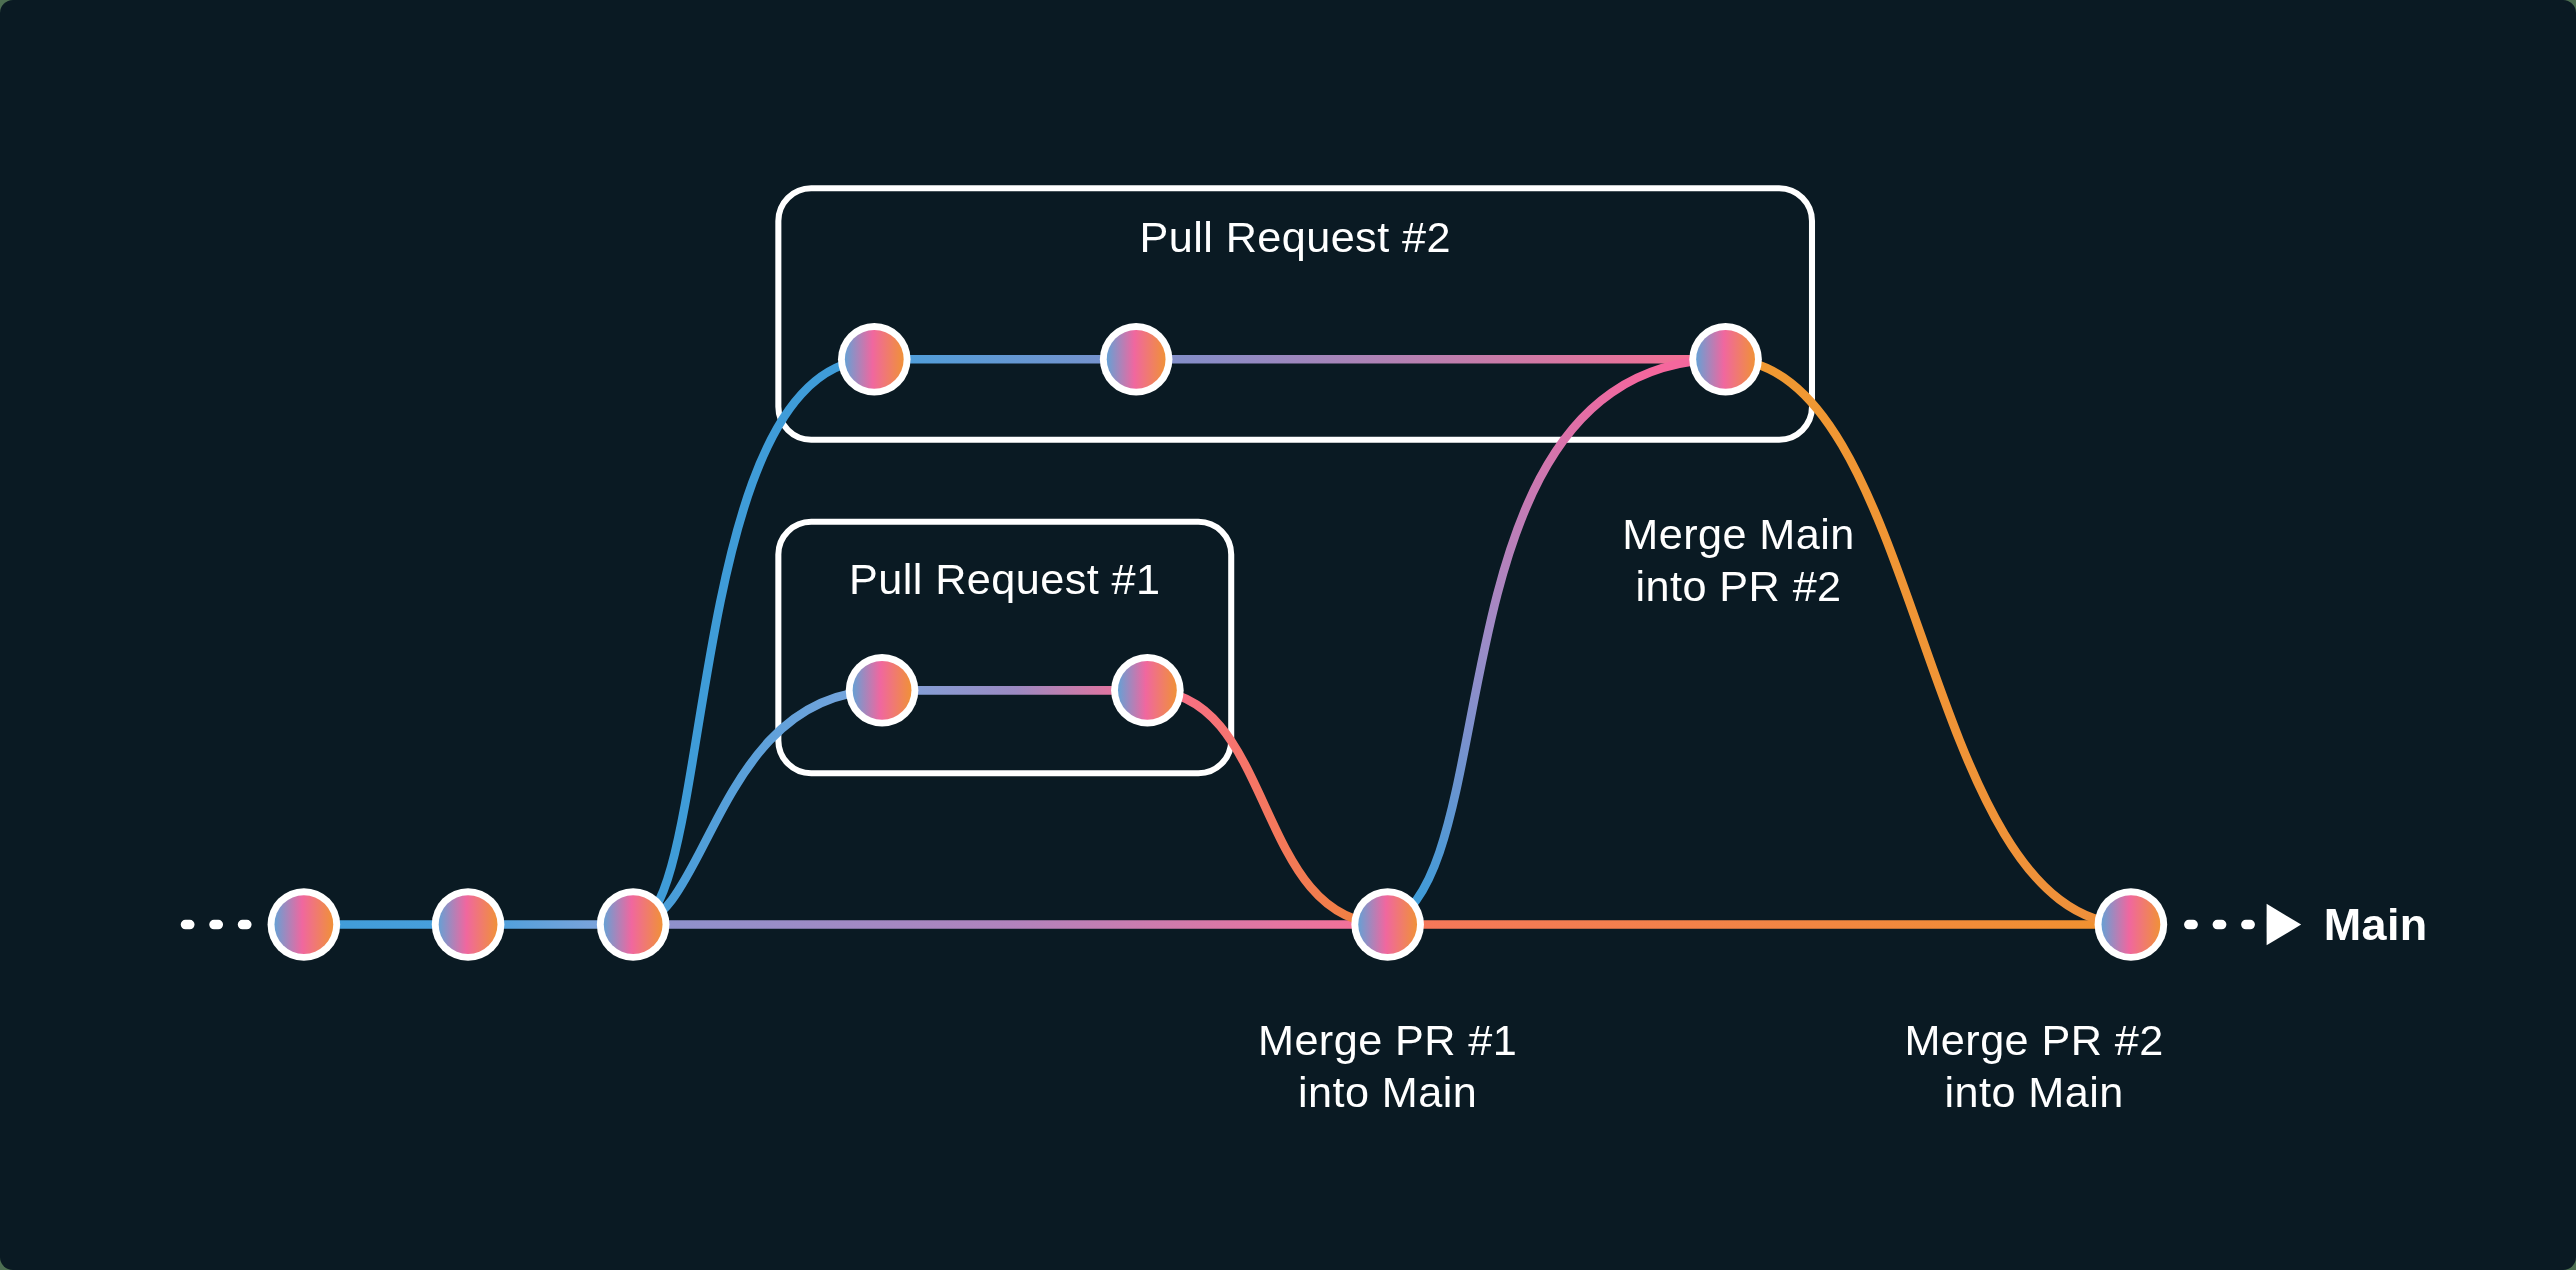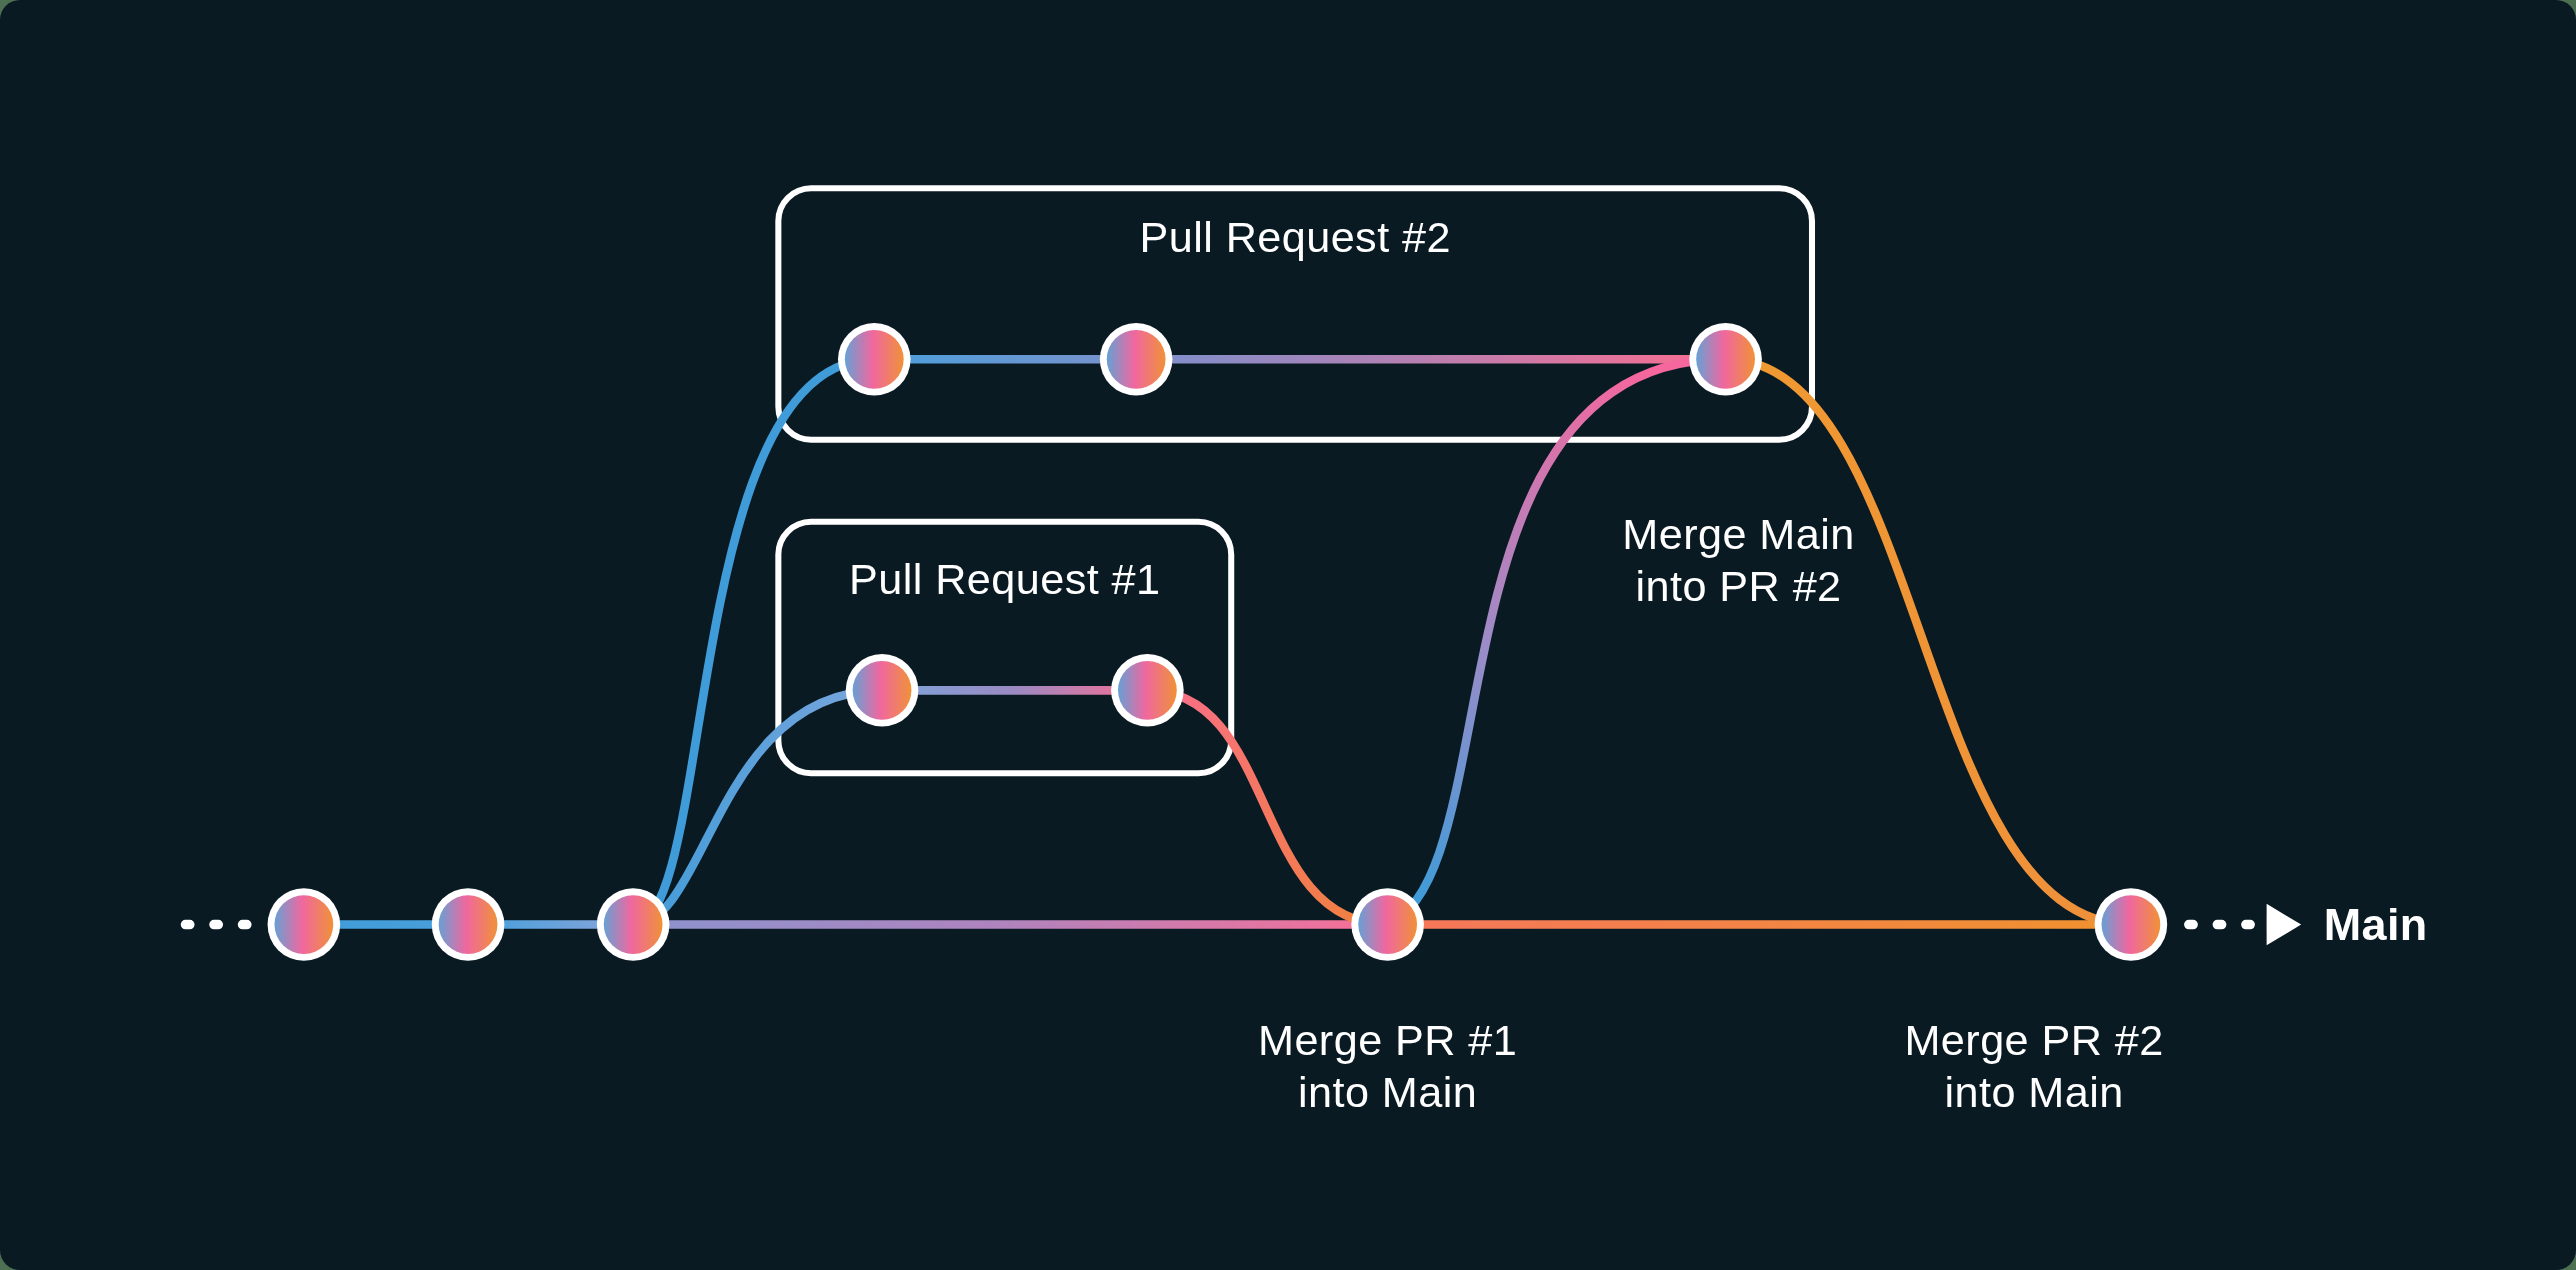--- a/index.html
+++ b/index.html
@@ -8,21 +8,21 @@
     width: 2576px;
     height: 1270px;
     background: #4d6f52; 
     overflow: hidden;
     font-family: "Liberation Sans", "DejaVu Sans", sans-serif;
   }
   .panel {
     position: absolute;
     inset: 0;
     background: #0a1a23;
-    border-radius: 20px;
+    border-radius: 13px;
     padding-left: 42px;
   }
   .panel svg { display: block; width: 100%; height: 100%; }
   text {
     fill: #ffffff;
     font-family: "Liberation Sans", "DejaVu Sans", sans-serif;
     letter-spacing: 0.5px;
   }
   .box-title   { font-size: 50px; font-weight: 500; }
   .merge-label { font-size: 50px; font-weight: 400; }

